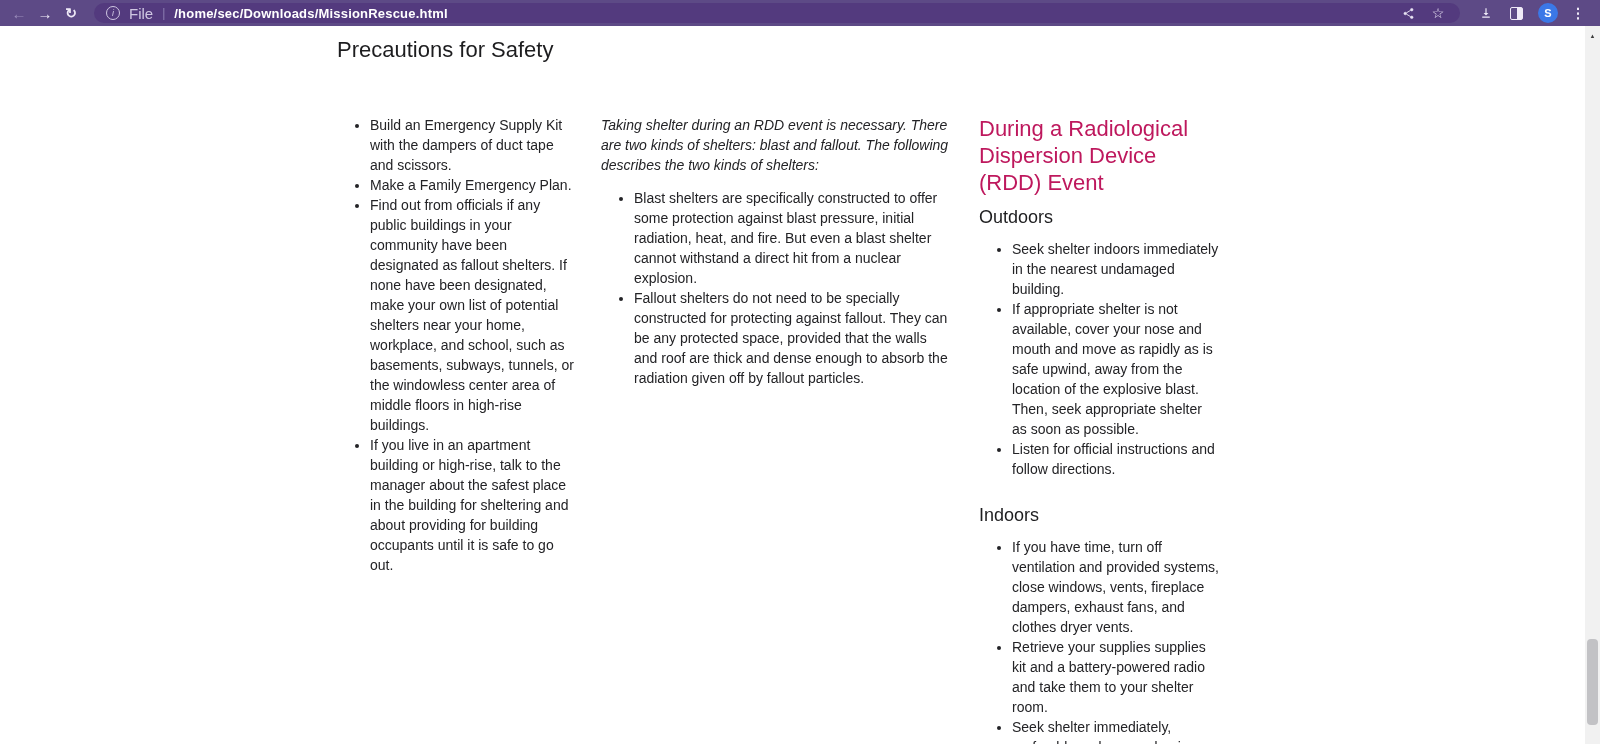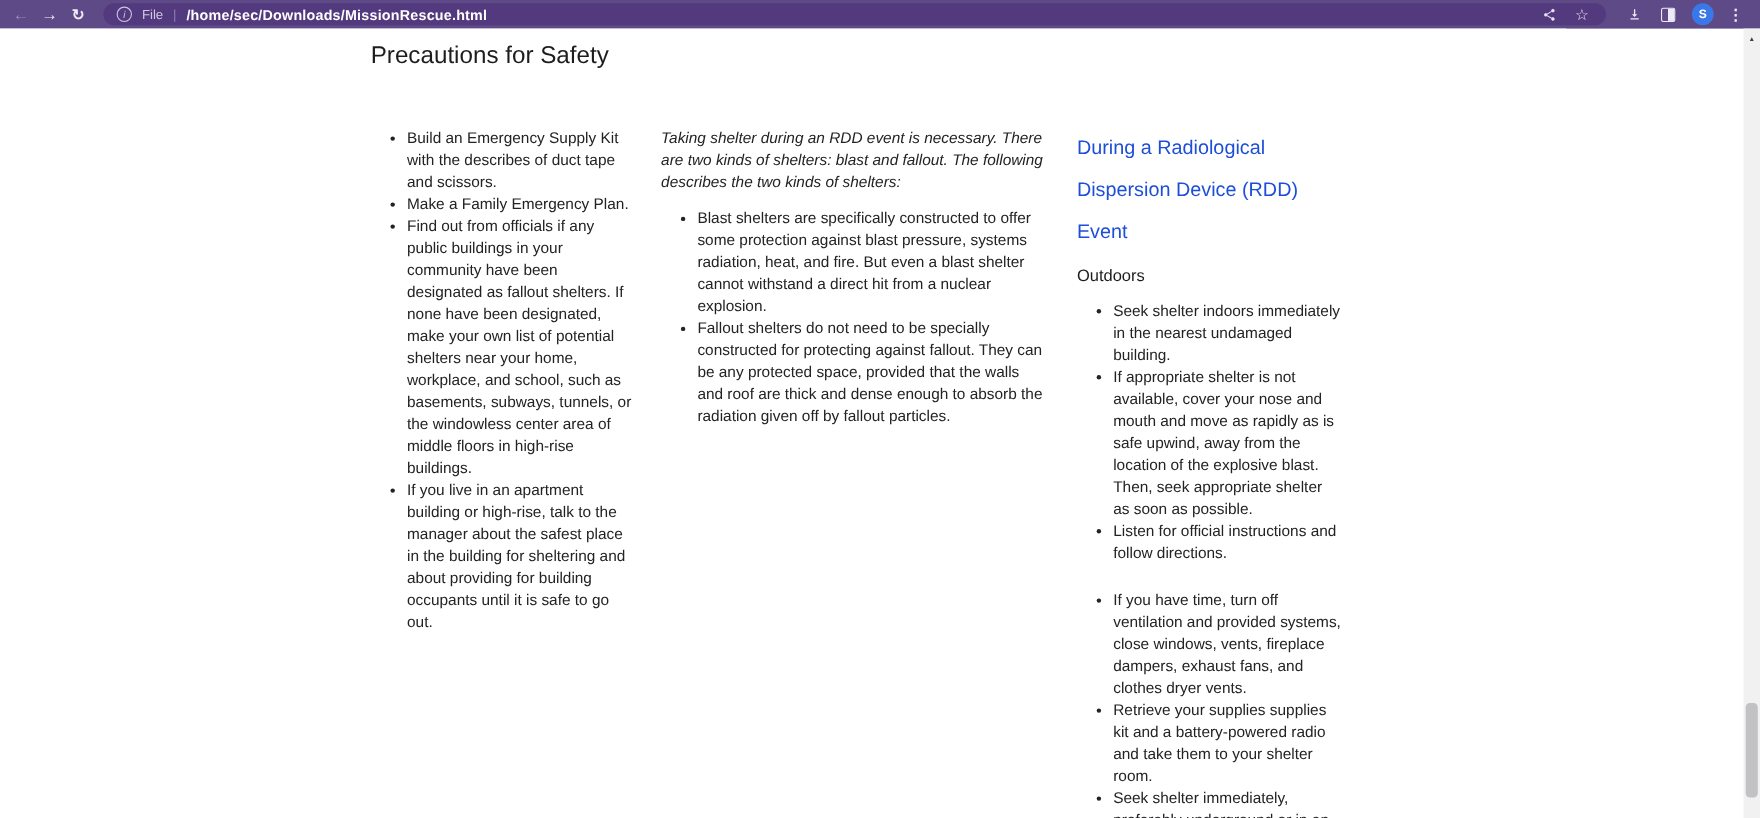--- a/index.html
+++ b/index.html
@@ -13,21 +13,21 @@
     color:#eee9f6;font-size:15px;line-height:1;cursor:pointer;user-select:none;}
   .navbtn.disabled{color:#9a8cbb;}
   .navbtn.reload{font-size:14px;font-weight:700;}
 
   .addressbar{flex:1;height:20px;margin:0 8px 0 10px;background:#533a7e;
     border-radius:10px;display:flex;align-items:center;box-sizing:border-box;
     padding:0 12px;min-width:0;}
   .info-badge{width:12px;height:12px;border:1px solid #cfc7e2;border-radius:50%;
     color:#cfc7e2;font-size:9px;line-height:1;display:flex;align-items:center;
     justify-content:center;margin-right:9px;flex:0 0 auto;font-style:italic;}
-  .scheme{color:#cfc7e2;font-size:12px;}
+  .scheme{color:#cfc7e2;font-size:15px;}
   .sep{color:#8d7fb4;margin:0 9px;font-size:12px;}
   .path{color:#ffffff;font-size:13px;font-weight:700;letter-spacing:.2px;
     white-space:nowrap;overflow:hidden;text-align:center;}
   .addr-spacer{flex:1;}
   .addr-icon{display:flex;align-items:center;justify-content:center;width:20px;
     height:20px;margin-left:10px;color:#e9e4f4;font-size:14px;cursor:pointer;flex:0 0 auto;}
 
   .tool-icon{display:flex;align-items:center;justify-content:center;width:24px;
     height:24px;margin-left:6px;color:#efeaf7;cursor:pointer;flex:0 0 auto;}
   .panel-glyph{display:block;width:11px;height:11px;border:1.5px solid #efeaf7;
@@ -53,23 +53,23 @@
   .page-title{font-size:22px;font-weight:400;line-height:27px;color:#1d1d1f;
     margin:10px 0 0 0;}
   .columns{display:flex;margin-top:52px;font-size:14px;line-height:20px;}
   .col{box-sizing:border-box;}
   .col1{width:240px;}
   .col2{width:352px;margin-left:24px;}
   .col3{width:240px;margin-left:26px;}
   .content ul{margin:0;padding:0 0 0 33px;}
   .content li{margin:0;}
   .col2 p{margin:0 0 13px 0;font-style:italic;}
-  .col-heading{font-size:18px;font-weight:400;line-height:38px;color:#1d4ed8;
+  .col-heading{font-size:22px;font-weight:400;line-height:27px;color:#be185d;
     margin:0 0 8px 0;}
-  .sub-heading{font-size:15px;font-weight:400;line-height:27px;color:#1d1d1f;
+  .sub-heading{font-size:18px;font-weight:400;line-height:27px;color:#1d1d1f;
     margin:0 0 8px 0;}
   .col3 ul.first{margin-bottom:23px;}
   strong{font-weight:400;}
 </style>
 </head>
 <body>
 
 <div class="toolbar">
   <div class="navbtn disabled">←</div>
   <div class="navbtn">→</div>
@@ -109,49 +109,50 @@
 
 <div class="viewport">
   <div class="content">
 
     <h2 class="page-title">Precautions for Safety</h2>
 
     <div class="columns">
 
       <div class="col col1">
         <ul>
-          <li>Build an Emergency Supply Kit with the describes of duct tape and scissors.</li>
+          <li>Build an Emergency Supply Kit with the dampers of duct tape and scissors.</li>
           <li>Make a Family Emergency Plan.</li>
           <li>Find out from officials if any public buildings in your community have been designated as fallout shelters. If none have been designated, make your own list of potential shelters near your home, workplace, and school, such as basements, subways, tunnels, or the windowless center area of middle floors in high-rise buildings.</li>
           <li>If you live in an apartment building or high-rise, talk to the manager about the safest place in the building for sheltering and about providing for building occupants until it is safe to go out.</li>
         </ul>
       </div>
 
       <div class="col col2">
         <p>Taking shelter during an RDD event is necessary. There are two kinds of shelters: blast and fallout. The following describes the two kinds of shelters:</p>
         <ul>
           <li>
-            <strong>Blast shelters</strong><span> are specifically constructed to offer some protection against blast pressure, systems radiation, heat, and fire. But even a blast shelter cannot withstand a direct hit from a nuclear explosion.</span>
+            <strong>Blast shelters</strong><span> are specifically constructed to offer some protection against blast pressure, initial radiation, heat, and fire. But even a blast shelter cannot withstand a direct hit from a nuclear explosion.</span>
           </li>
           <li>
             <strong>Fallout shelters</strong><span> do not need to be specially constructed for protecting against fallout. They can be any protected space, provided that the walls and roof are thick and dense enough to absorb the radiation given off by fallout particles.</span>
           </li>
         </ul>
       </div>
 
       <div class="col col3">
         <h2 class="col-heading">During a Radiological Dispersion Device (RDD) Event</h2>
 
         <h2 class="sub-heading">Outdoors</h2>
         <ul class="first">
           <li>Seek shelter indoors immediately in the nearest undamaged building.</li>
           <li>If appropriate shelter is not available, cover your nose and mouth and move as rapidly as is safe upwind, away from the location of the explosive blast. Then, seek appropriate shelter as soon as possible.</li>
           <li>Listen for official instructions and follow directions.</li>
         </ul>
 
+        <h2 class="sub-heading">Indoors</h2>
         <ul>
           <li>If you have time, turn off ventilation and provided systems, close windows, vents, fireplace dampers, exhaust fans, and clothes dryer vents.</li>
           <li>Retrieve your supplies supplies kit and a battery-powered radio and take them to your shelter room.</li>
           <li>Seek shelter immediately, preferably underground or in an interior room of a building, placing as much distance and dense</li>
         </ul>
       </div>
 
     </div>
   </div>
 </div>

